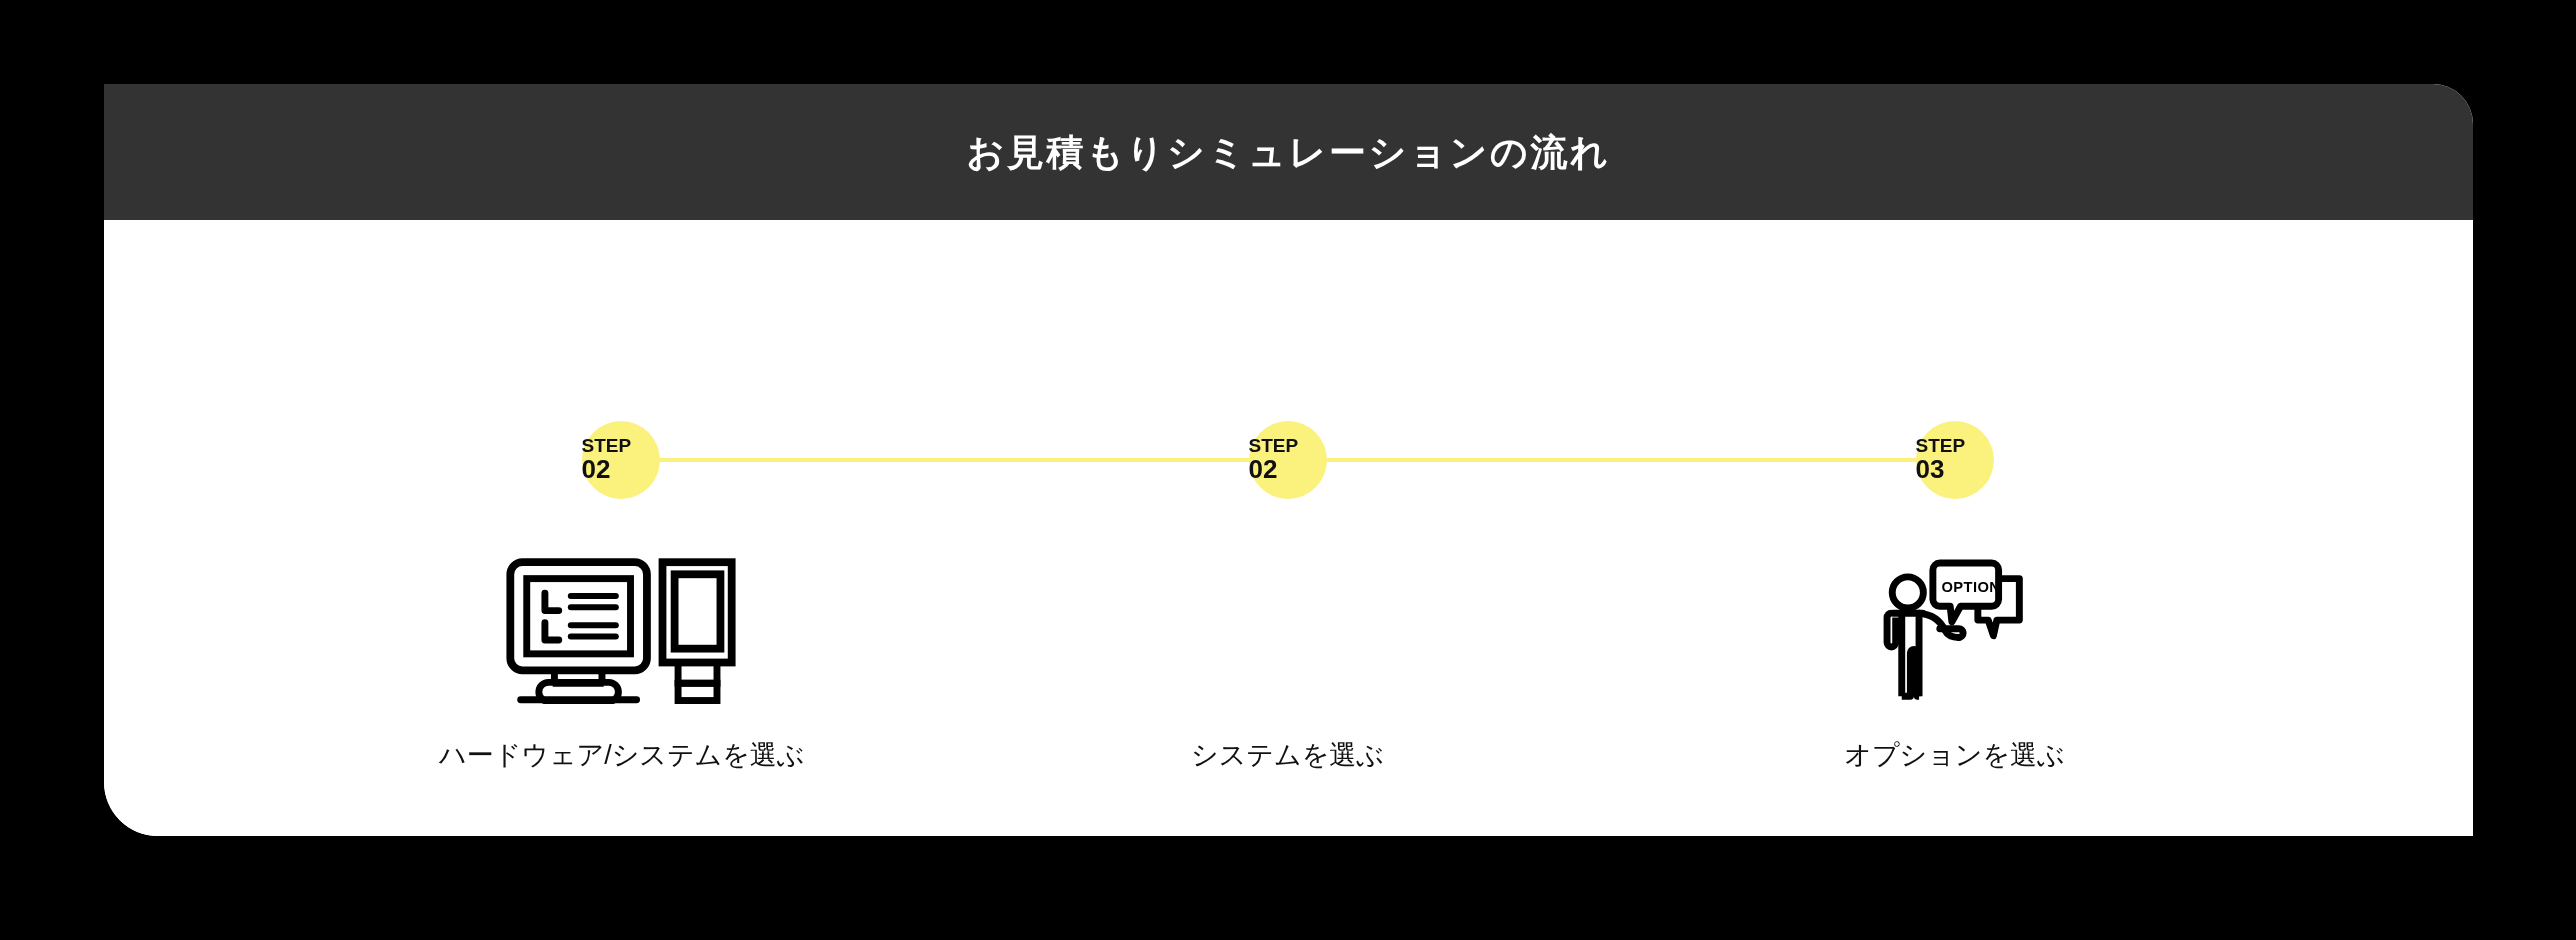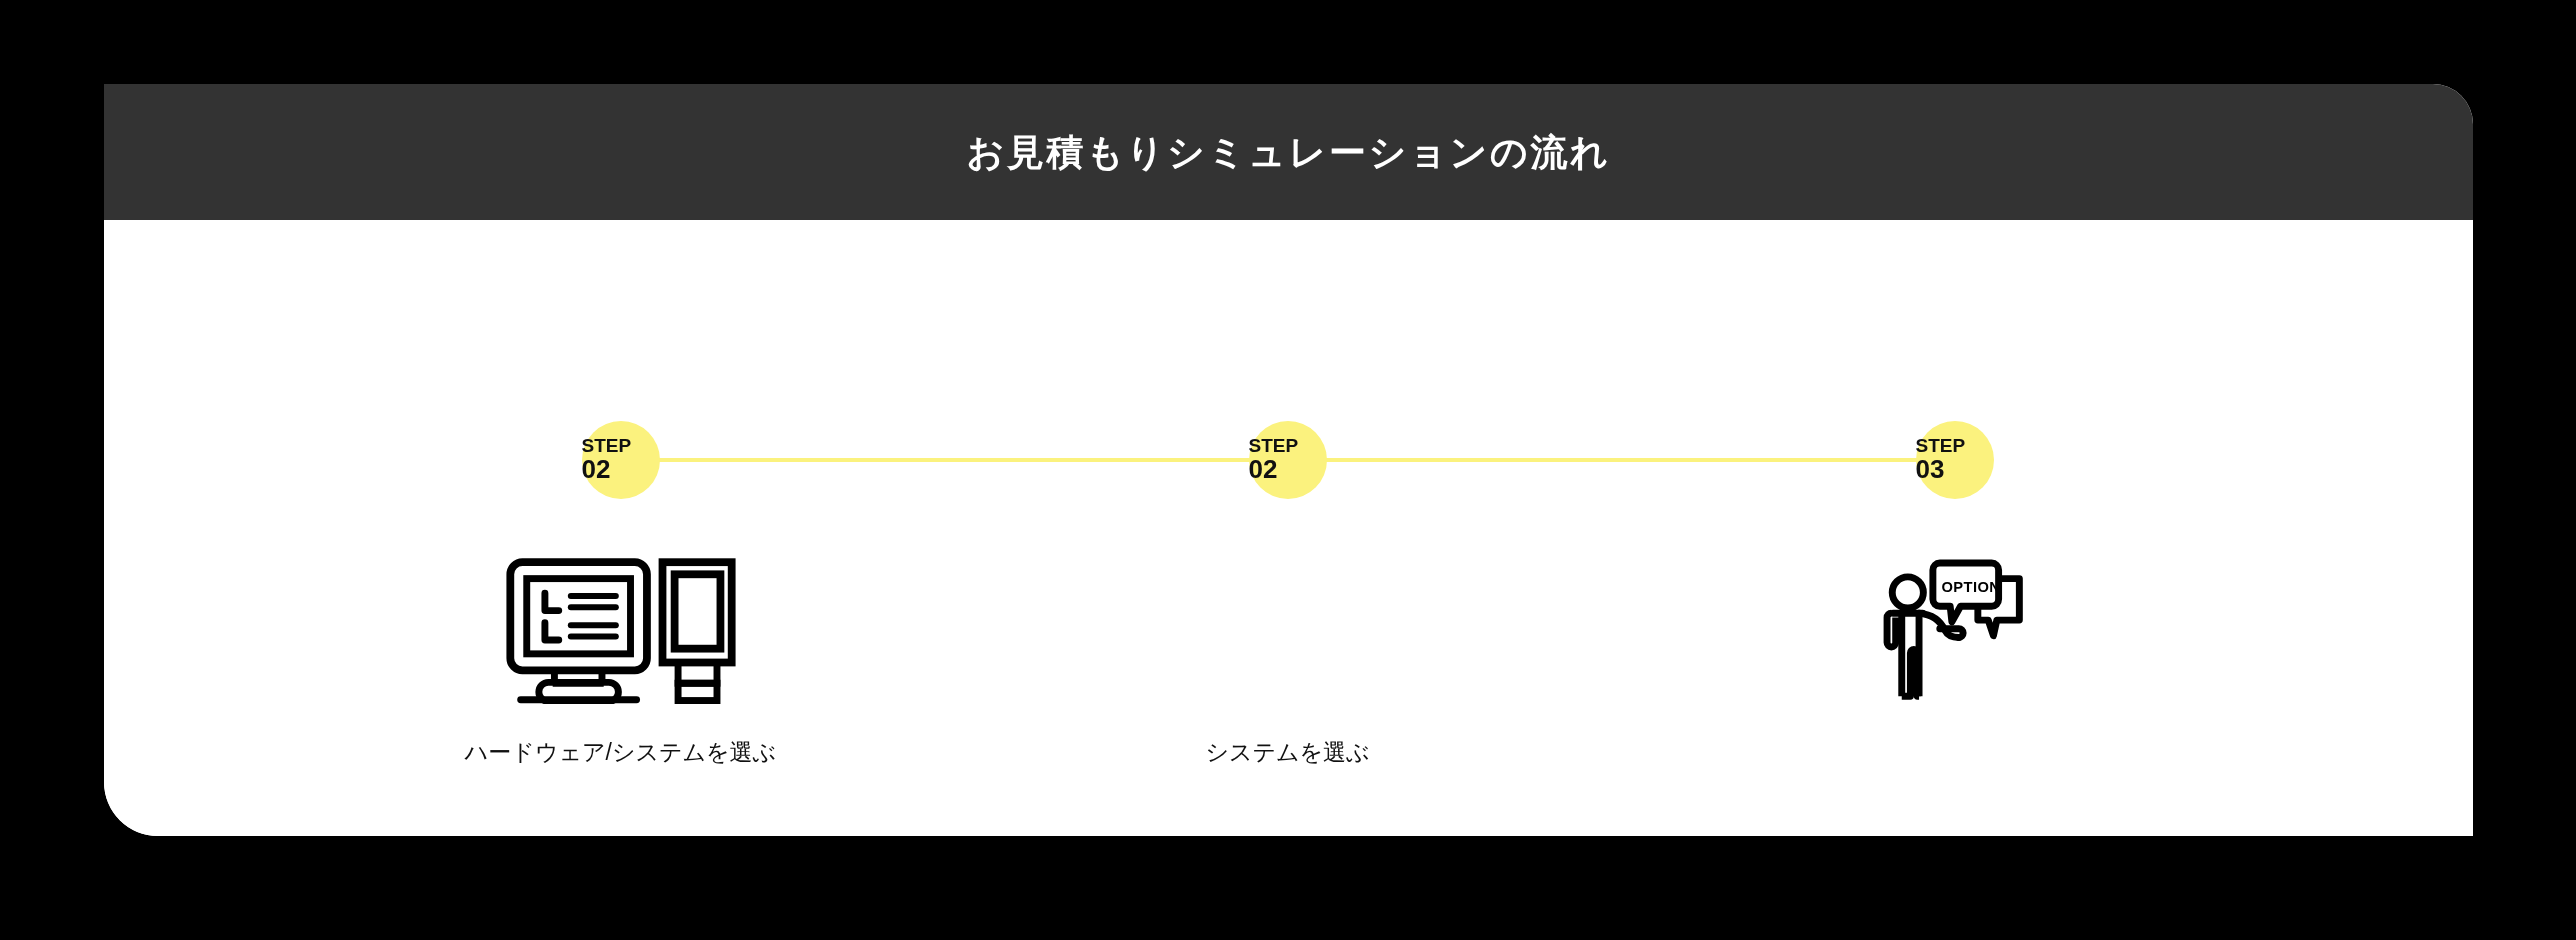--- a/index.html
+++ b/index.html
@@ -138,21 +138,21 @@
   .step-icon svg { display: block; }
 
   
   .step-caption {
     position: absolute;
     left: 0;
     top: 518px;
     width: 363px;
     text-align: center;
     color: #111111;
-    font-size: 23px;
+    font-size: 27px;
     font-weight: 500;
     line-height: 1.3;
     white-space: nowrap;
   }
 </style>
 </head>
 <body>
 
 <div class="stage">
 
@@ -245,19 +245,20 @@
               <path d="M14 66 H48" stroke="#000" stroke-width="8" stroke-linecap="round"></path>
 
               <path d="M44 66 Q66 68 74 86 Q78 94 90 94" stroke="#000" stroke-width="8" stroke-linecap="round" fill="none"></path>
               <path d="M90 94 A5 5 0 0 0 90 84 H68" stroke="#000" stroke-width="8" stroke-linecap="round" stroke-linejoin="round" fill="none"></path>
 
               <path d="M24 68 V162 M44 68 V162" stroke="#000" stroke-width="8"></path>
               <path d="M24 162 H34 V112 A4 4 0 0 1 42 112 V162 H44" stroke="#000" stroke-width="8" stroke-linejoin="round" fill="none"></path>
             </svg>
           </div>
 
+          <div class="step-caption">オプションを選ぶ</div>
         </div>
 
       </div>
     </div>
   </div>
 </div>
 
 
 </body></html>

